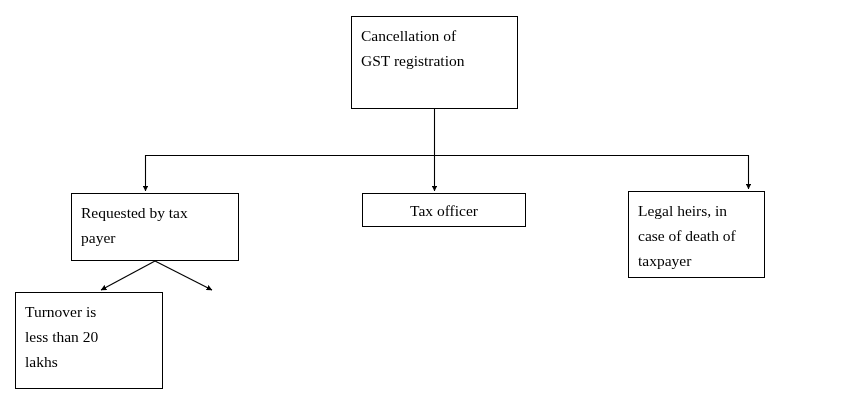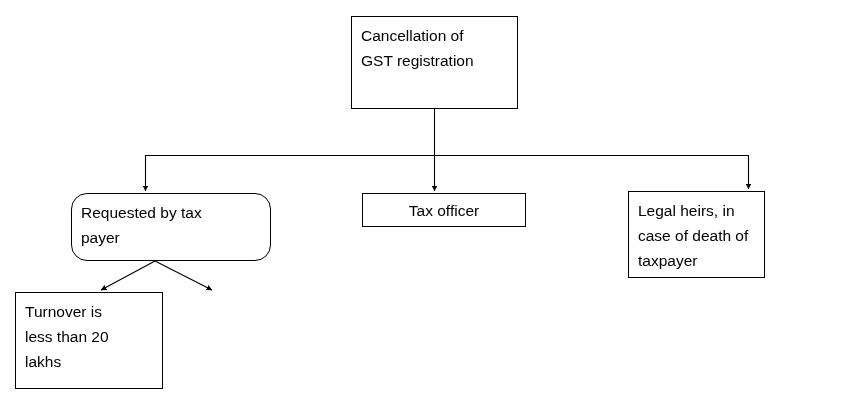--- a/index.html
+++ b/index.html
@@ -6,21 +6,21 @@
     margin: 0;
     padding: 0;
     background: #ffffff;
   }
   #canvas {
     position: relative;
     width: 841px;
     height: 408px;
     background: #ffffff;
     overflow: hidden;
-    font-family: Liberation Sans, sans-serif;
+    font-family: Liberation Serif, serif;
   }
   .node {
     position: absolute;
     box-sizing: border-box;
     border: 1px solid #000000;
     background: #ffffff;
     color: #000000;
     font-size: 15.5px;
     line-height: 25px;
     padding: 6px 0 0 9px;
@@ -36,21 +36,21 @@
   #edges {
     position: absolute;
     left: 0;
     top: 0;
     width: 841px;
     height: 408px;
     pointer-events: none;
   }
   
   #node-root        { left: 351px; top: 16px;  width: 167px; height: 93px; }
-  #node-requested   { left: 71px;  top: 193px; width: 200px; height: 68px; border-radius: 16px; }
+  #node-requested   { left: 71px;  top: 193px; width: 168px; height: 68px; }
   #node-taxofficer  { left: 362px; top: 193px; width: 164px; height: 34px; }
   #node-legalheirs  { left: 628px; top: 191px; width: 137px; height: 87px; }
   #node-turnover    { left: 15px;  top: 292px; width: 148px; height: 97px; }
   #node-othercases  { left: 186px; top: 292px; width: 121px; height: 101px; }
 </style>
 </head>
 <body>
 
 <div id="canvas">
 

